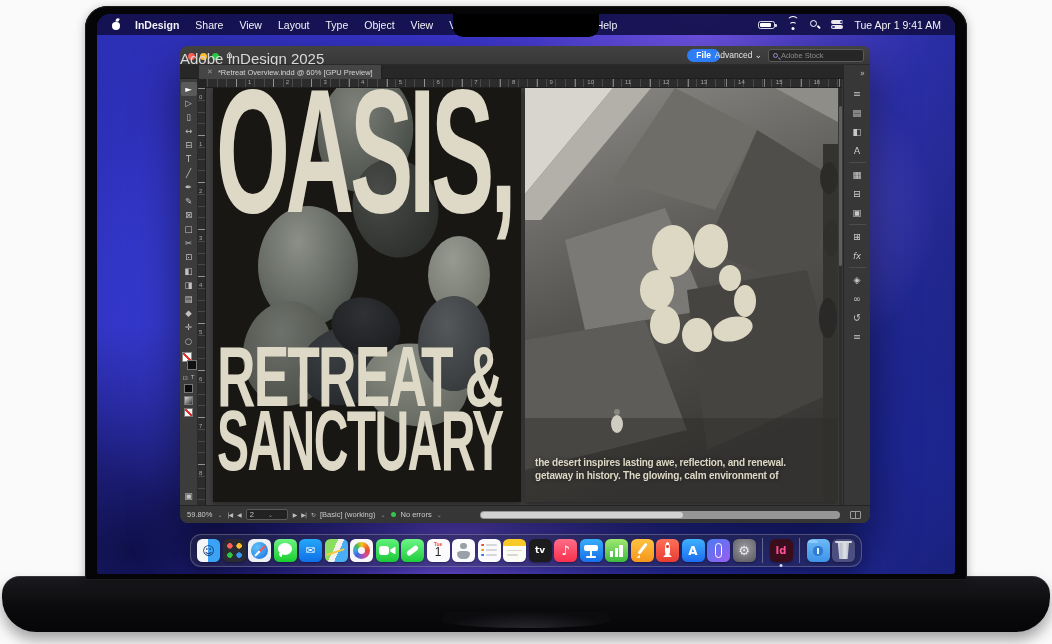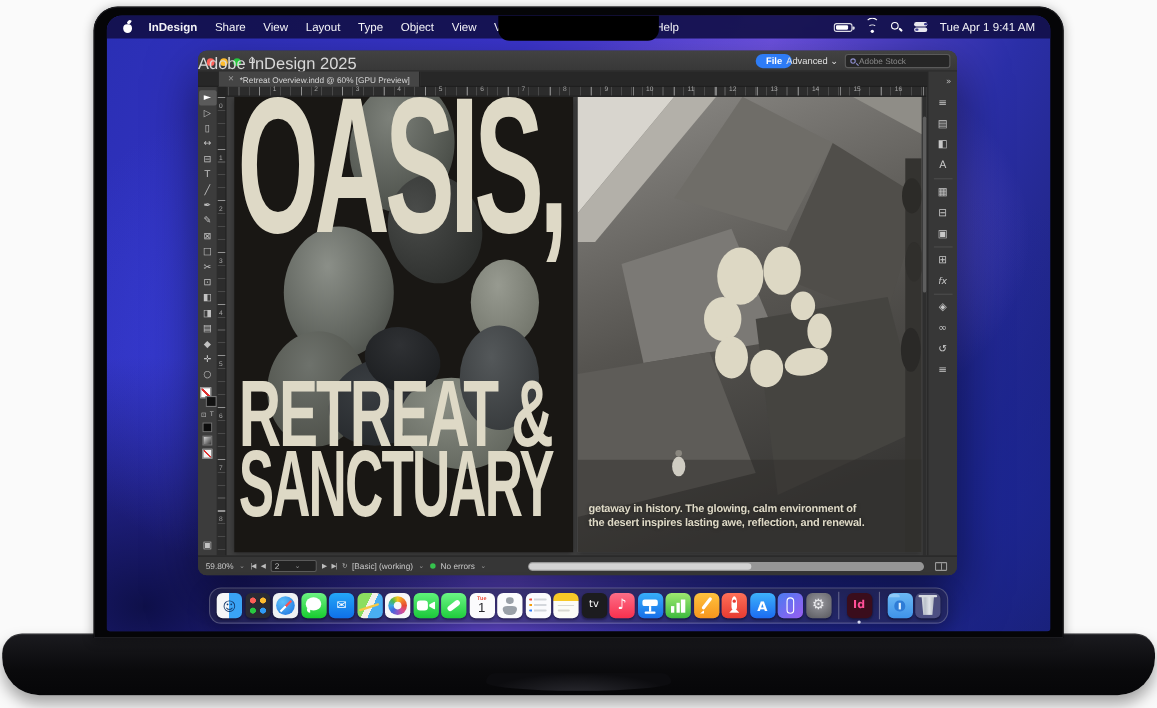--- a/index.html
+++ b/index.html
@@ -396,22 +396,22 @@
               <ellipse cx="186" cy="158" rx="17" ry="22"></ellipse>
               <ellipse cx="132" cy="202" rx="17" ry="20"></ellipse>
               <ellipse cx="140" cy="237" rx="15" ry="19"></ellipse>
               <ellipse cx="172" cy="247" rx="15" ry="17"></ellipse>
               <ellipse cx="208" cy="241" rx="20" ry="12" transform="rotate(-14 208 241)"></ellipse>
               <ellipse cx="220" cy="213" rx="11" ry="16"></ellipse>
               <ellipse cx="205" cy="190" rx="11" ry="13"></ellipse>
             </g>
           </svg>
           <div id="caption">
+              <div class="cap-line">the desert inspires lasting awe, reflection, and renewal.</div>
               <div class="cap-line">getaway in history. The glowing, calm environment of</div>
-              <div class="cap-line">the desert inspires lasting awe, reflection, and renewal.</div>
             </div>
         </div>
       </div>
 
       <div id="vscroll">
           <span class="thumb"></span>
         </div>
 
       <div id="panel-strip">
         <span id="panel-collapse" class="glyph">»</span>
@@ -525,21 +525,21 @@
         <div class="dock-icon" style="background: rgb(251, 251, 253);">
           <span style="position: absolute; left: 15%; top: 23%; width: 70%; height: 8%; border-radius: 3px; background: linear-gradient(90deg, rgb(236, 77, 61) 0px, rgb(236, 77, 61) 18%, rgba(0, 0, 0, 0) 18%, rgba(0, 0, 0, 0) 30%, rgb(212, 215, 220) 30%);"></span>
           <span style="position: absolute; left: 15%; top: 45%; width: 70%; height: 8%; border-radius: 3px; background: linear-gradient(90deg, rgb(245, 159, 10) 0px, rgb(245, 159, 10) 18%, rgba(0, 0, 0, 0) 18%, rgba(0, 0, 0, 0) 30%, rgb(212, 215, 220) 30%);"></span>
           <span style="position: absolute; left: 15%; top: 67%; width: 70%; height: 8%; border-radius: 3px; background: linear-gradient(90deg, rgb(47, 125, 246) 0px, rgb(47, 125, 246) 18%, rgba(0, 0, 0, 0) 18%, rgba(0, 0, 0, 0) 30%, rgb(212, 215, 220) 30%);"></span>
         </div>
         <div class="dock-icon" style="background: linear-gradient(rgb(248, 201, 39) 0px, rgb(248, 201, 39) 32%, rgb(252, 252, 247) 32%);">
           <span style="position: absolute; left: 17%; top: 48%; width: 66%; height: 6%; background: rgb(217, 217, 210); border-radius: 2px;"></span>
           <span style="position: absolute; left: 17%; top: 66%; width: 48%; height: 6%; background: rgb(217, 217, 210); border-radius: 2px;"></span>
         </div>
         <div class="dock-icon" style="background: rgb(28, 28, 31);">
-          <span class="glyph" style="color: rgb(255, 255, 255); font-size: 9px; font-weight: normal;">tv</span>
+          <span class="glyph" style="color: rgb(255, 255, 255); font-size: 9px; font-weight: bold;">tv</span>
         </div>
         <div class="dock-icon" style="background: linear-gradient(rgb(253, 110, 135), rgb(248, 48, 78));">
           <span class="glyph" style="color: rgb(255, 255, 255); font-size: 13px;">♪</span>
         </div>
         <div class="dock-icon" style="background: linear-gradient(rgb(55, 174, 249), rgb(23, 111, 233));">
           <span style="position: absolute; left: 20%; top: 24%; width: 60%; height: 28%; background: rgb(255, 255, 255); border-radius: 2px;"></span>
           <span style="position: absolute; left: 46%; top: 52%; width: 9%; height: 23%; background: rgb(255, 255, 255);"></span>
           <span style="position: absolute; left: 29%; top: 75%; width: 42%; height: 9%; background: rgb(255, 255, 255); border-radius: 2px;"></span>
         </div>
         <div class="dock-icon" style="background: linear-gradient(rgb(159, 232, 112), rgb(61, 187, 63));">

